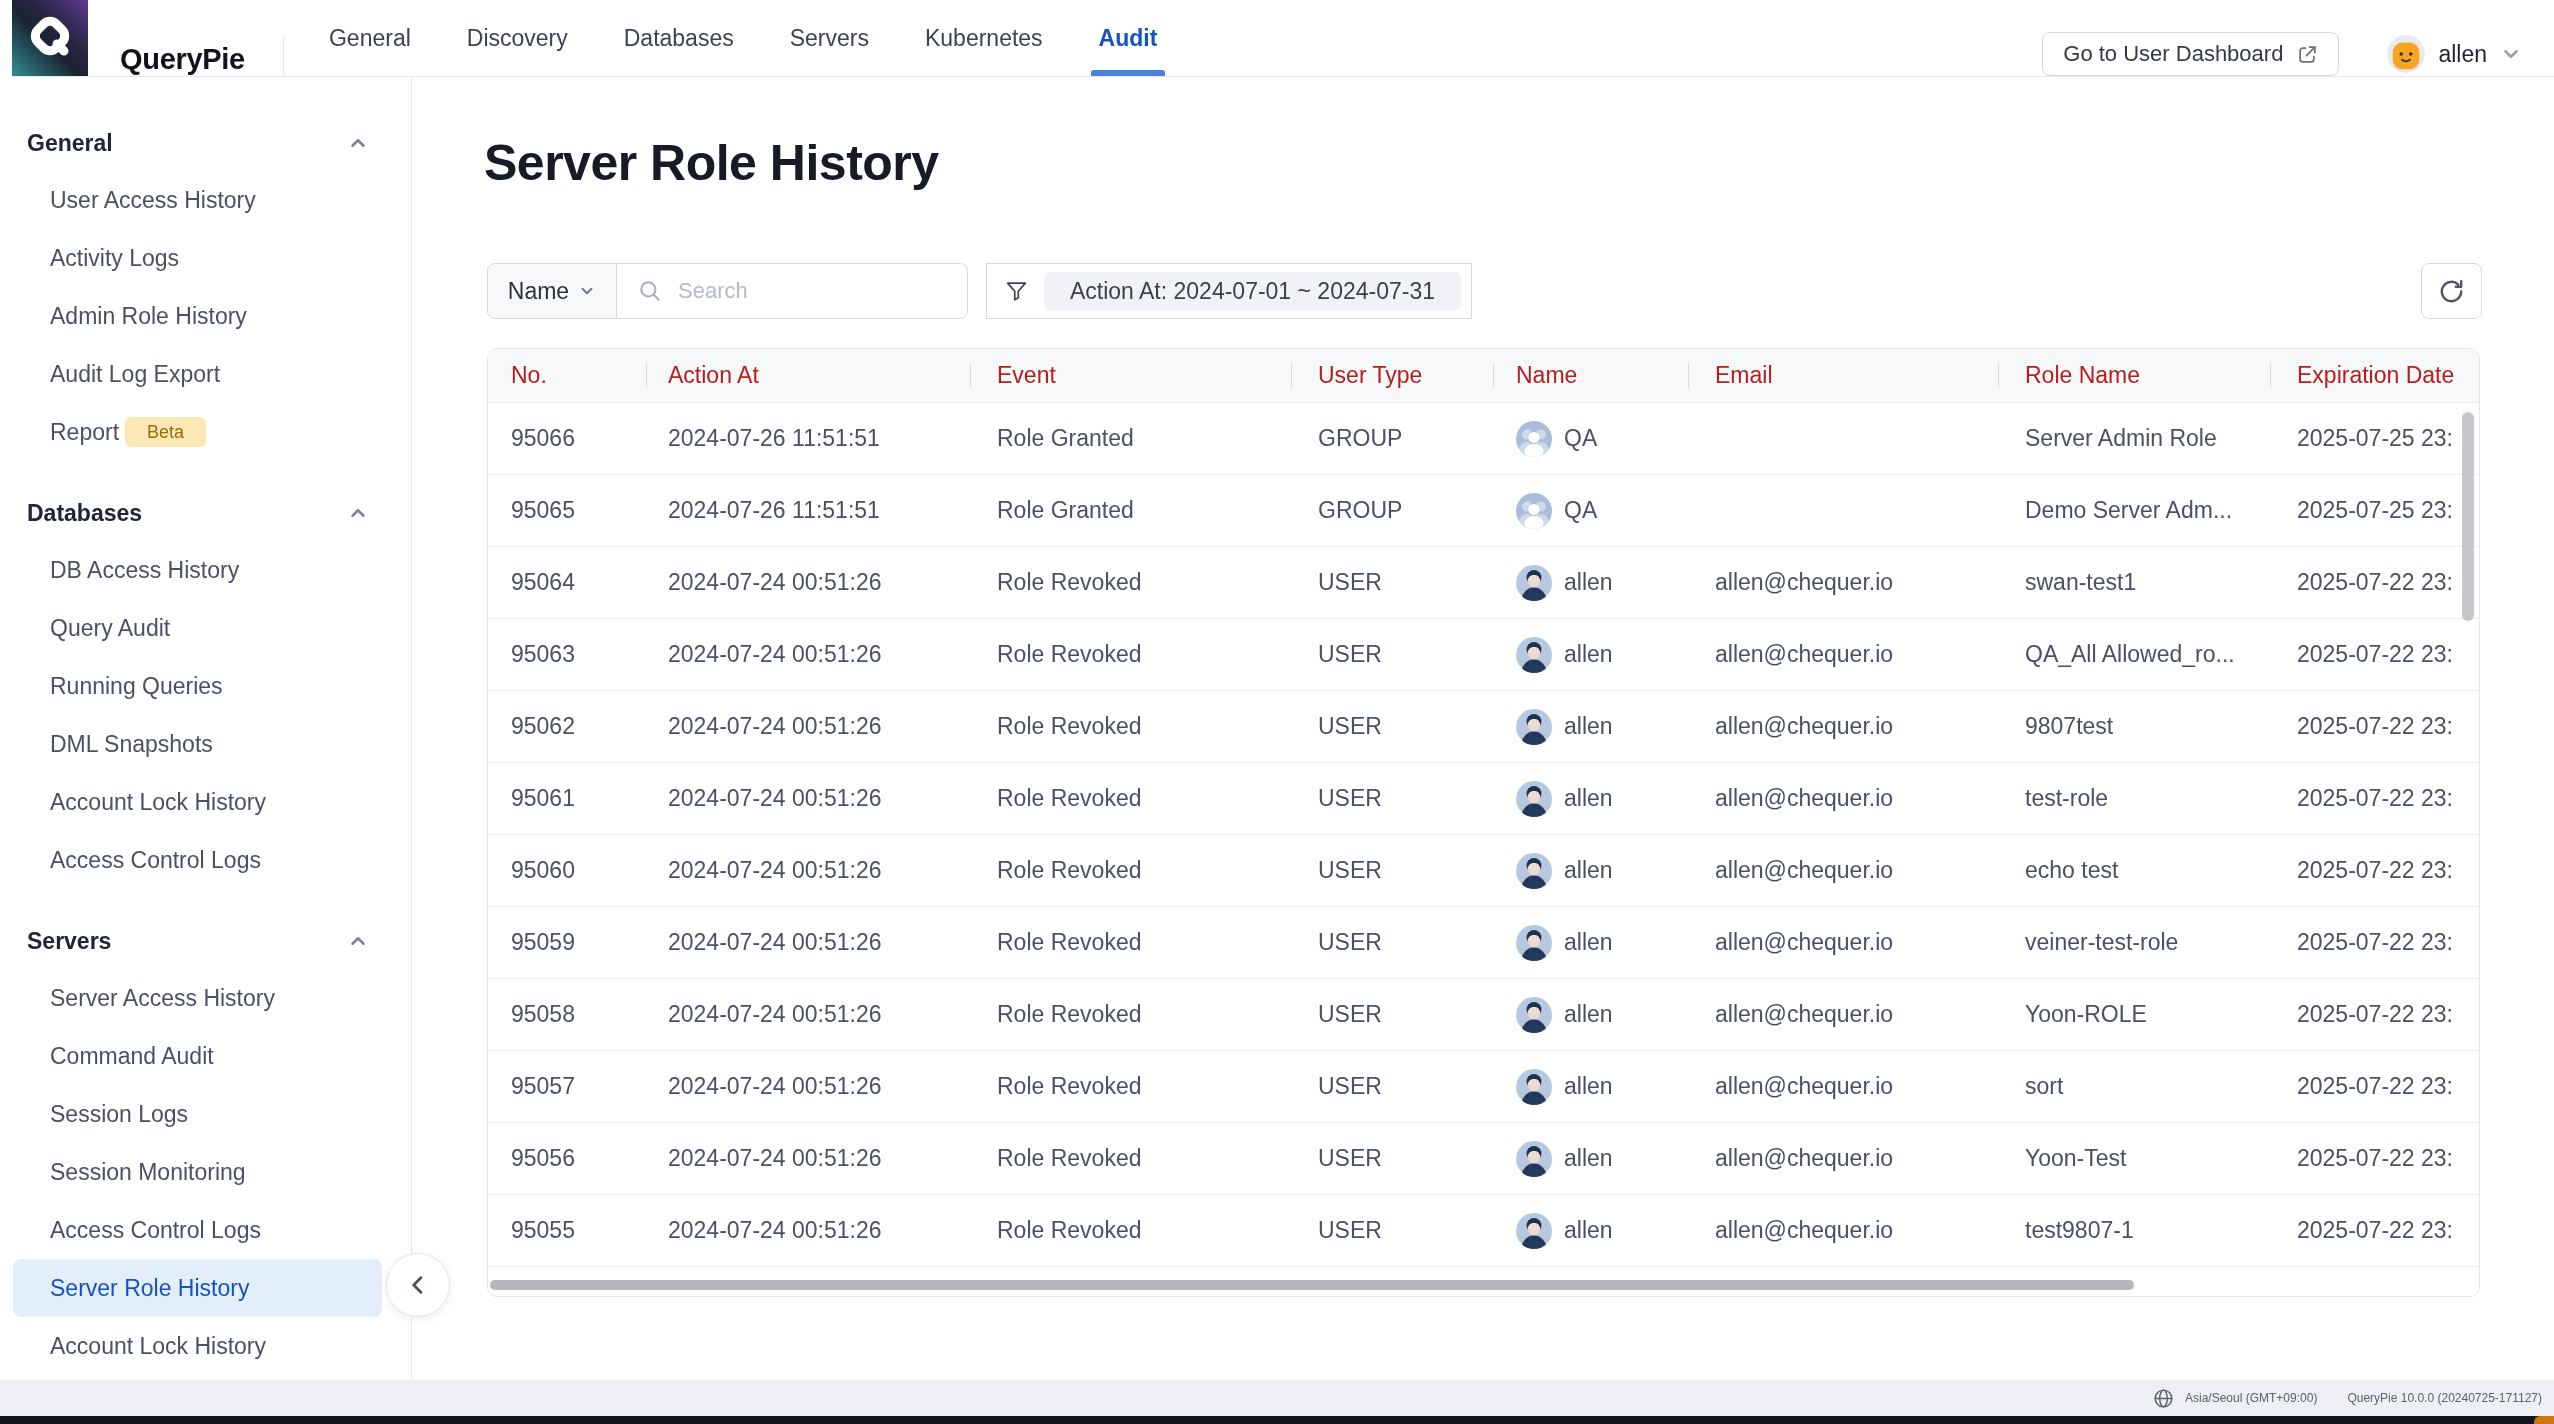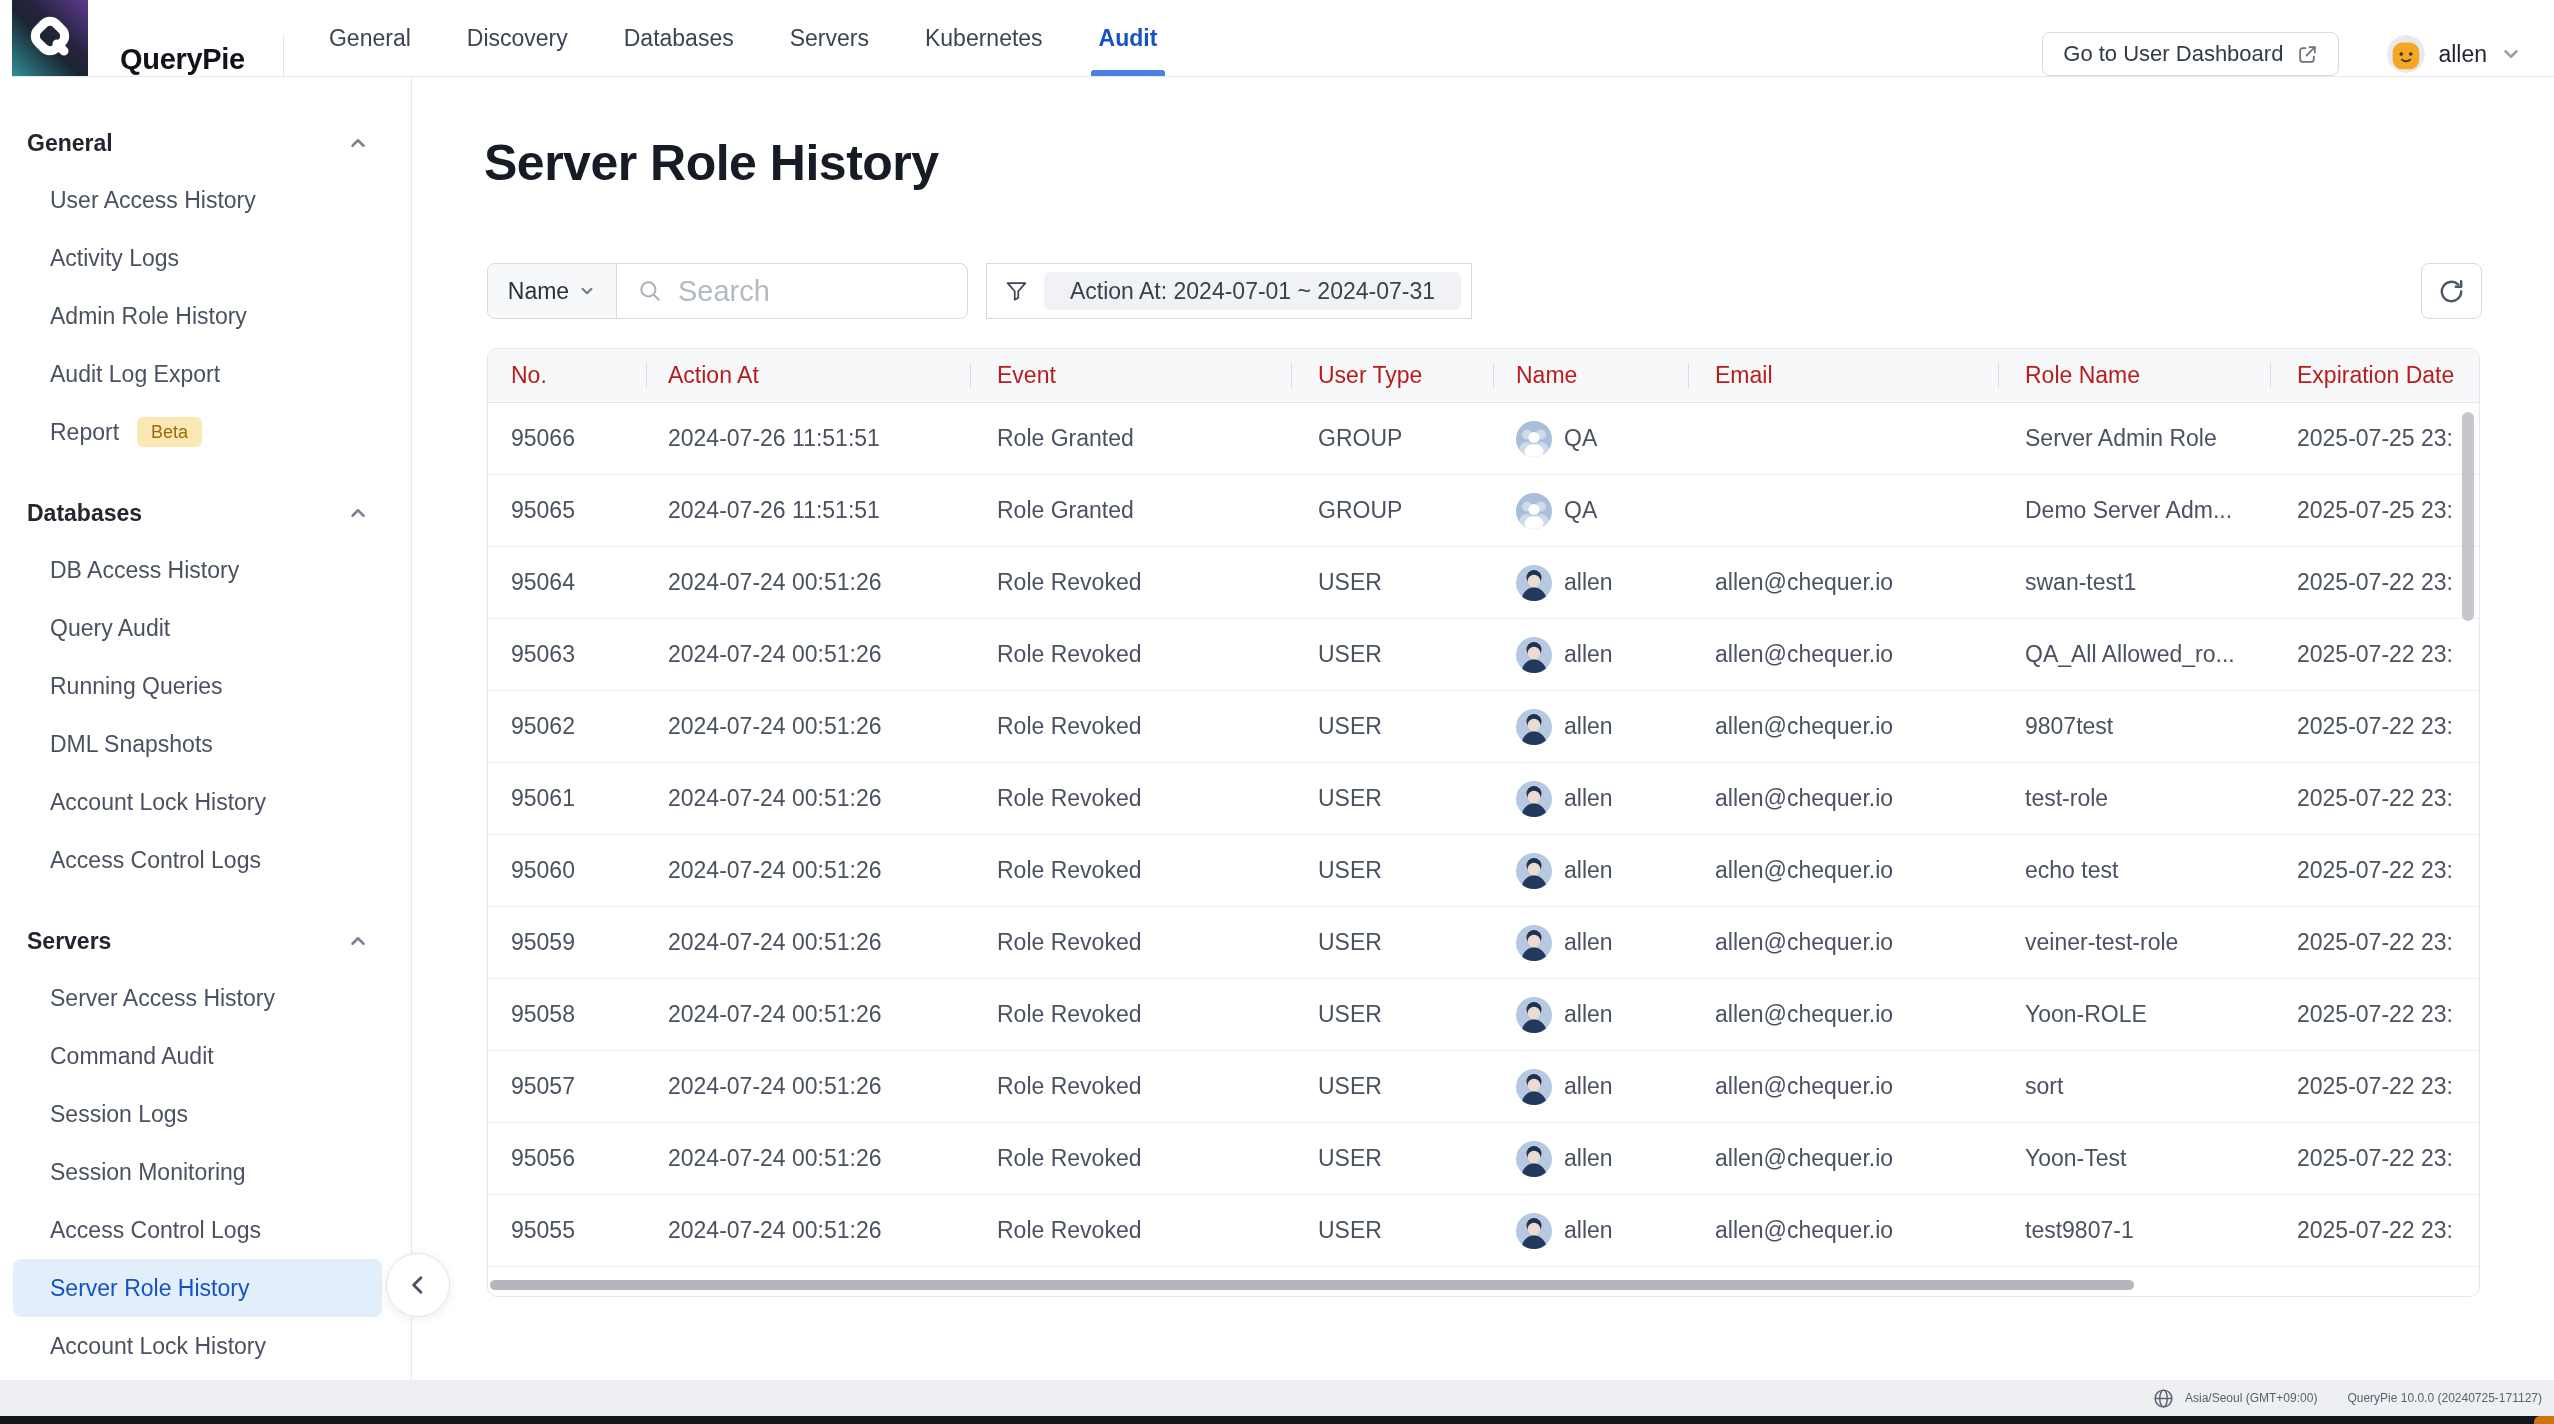--- a/index.html
+++ b/index.html
@@ -30,35 +30,35 @@
   .sidebar{position:absolute;top:77px;left:0;width:412px;bottom:44px;background:#fff;
            border-right:1px solid #e7e9ec;padding-top:38px;box-sizing:border-box;z-index:4}
   .side-section{margin-top:0}
   .side-section + .side-section{margin-top:24px}
   .side-header{height:56px;display:flex;align-items:center;padding:0 45px 0 27px;font-size:23px;
            font-weight:700;color:#21262f;position:relative;cursor:pointer}
   .side-header .chev{position:absolute;right:42px;top:50%;transform:translateY(-50%)}
   .side-item{height:58px;display:flex;align-items:center;margin:0 29px 0 13px;padding-left:37px;
            border-radius:8px;font-size:23px;color:#4a5160;cursor:pointer;white-space:nowrap}
   .side-item.active{background:#e3eefb;color:#1553c4;font-weight:500}
-  .beta{margin-left:18px;background:#fbe8b4;color:#9c6a0e;font-size:18px;line-height:1;
-        padding:6px 14px;border-radius:6px;font-weight:500}
+  .beta{margin-left:6px;background:#fbe8b4;color:#9c6a0e;font-size:18px;line-height:1;
+        padding:6px 22px;border-radius:6px;font-weight:500}
   .collapse-btn{position:absolute;left:386px;top:1253px;width:62px;height:62px;border-radius:50%;
         background:#fff;border:1px solid #e4e6e9;box-shadow:0 2px 10px rgba(20,30,50,.08);
         display:flex;align-items:center;justify-content:center;z-index:6;cursor:pointer}
 
   
   .page-title{position:absolute;left:484px;top:134px;font-size:50px;font-weight:700;color:#161b26;
         letter-spacing:-.5px}
   .search-combo{position:absolute;left:487px;top:263px;width:481px;height:56px;border:1px solid #d6d9de;
         border-radius:8px;display:flex;background:#fff;box-sizing:border-box;overflow:hidden}
   .field-select{width:128px;background:#f7f8f9;border-right:1px solid #d6d9de;display:flex;
         align-items:center;justify-content:center;gap:9px;font-size:23px;color:#2b313c;cursor:pointer;flex:none}
   .search-box{flex:1;display:flex;align-items:center;padding-left:20px;gap:13px}
-  .search-box input{border:none;outline:none;font-size:29px;color:#3a414e;flex:1;
+  .search-box input{border:none;outline:none;font-size:22px;color:#3a414e;flex:1;
         font-family:"Liberation Sans",sans-serif;background:transparent}
   .search-box input::placeholder{color:#b3bac4}
   .date-filter{position:absolute;left:986px;top:263px;width:486px;height:56px;border:1px solid #d6d9de;
         border-radius:0;display:flex;align-items:center;padding:0 10px 0 17px;box-sizing:border-box;
         gap:15px;background:#fff;cursor:pointer}
   .date-pill{background:#f1f2f5;border-radius:6px;height:38px;display:flex;align-items:center;
         padding:0 20px;font-size:23px;color:#3a414e;flex:1;justify-content:center;white-space:nowrap}
   .refresh-btn{position:absolute;left:2421px;top:263px;width:61px;height:56px;border:1px solid #d6d9de;
         border-radius:8px;background:#fff;display:flex;align-items:center;justify-content:center;cursor:pointer}
 

